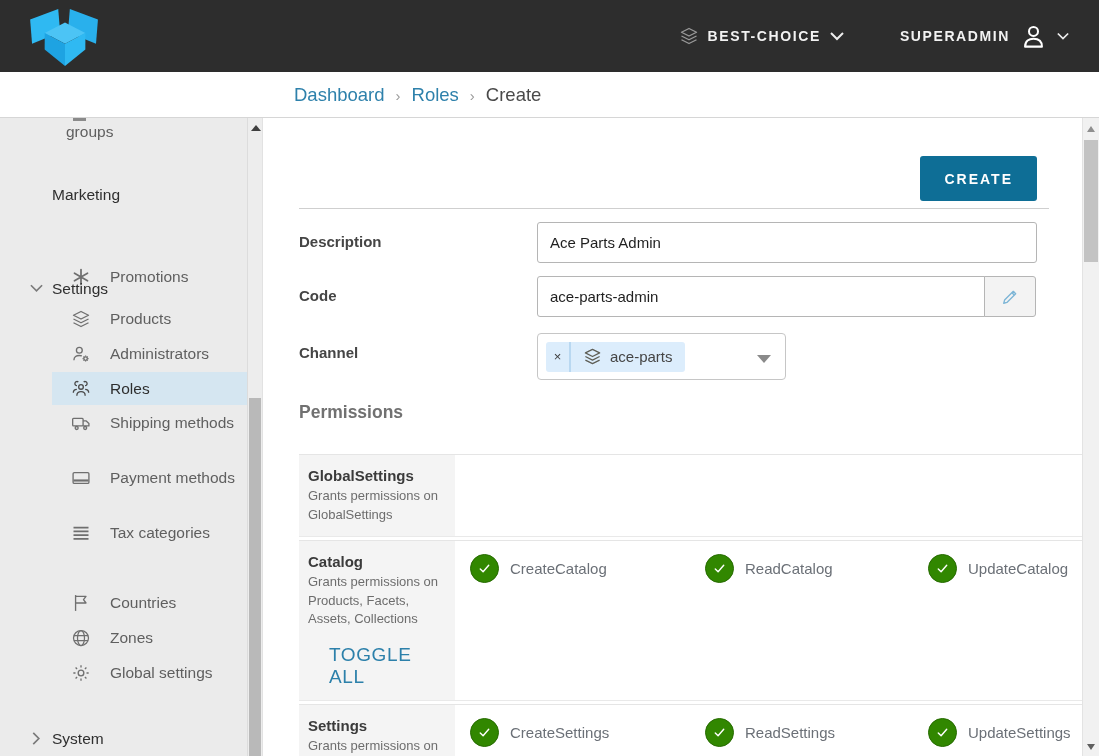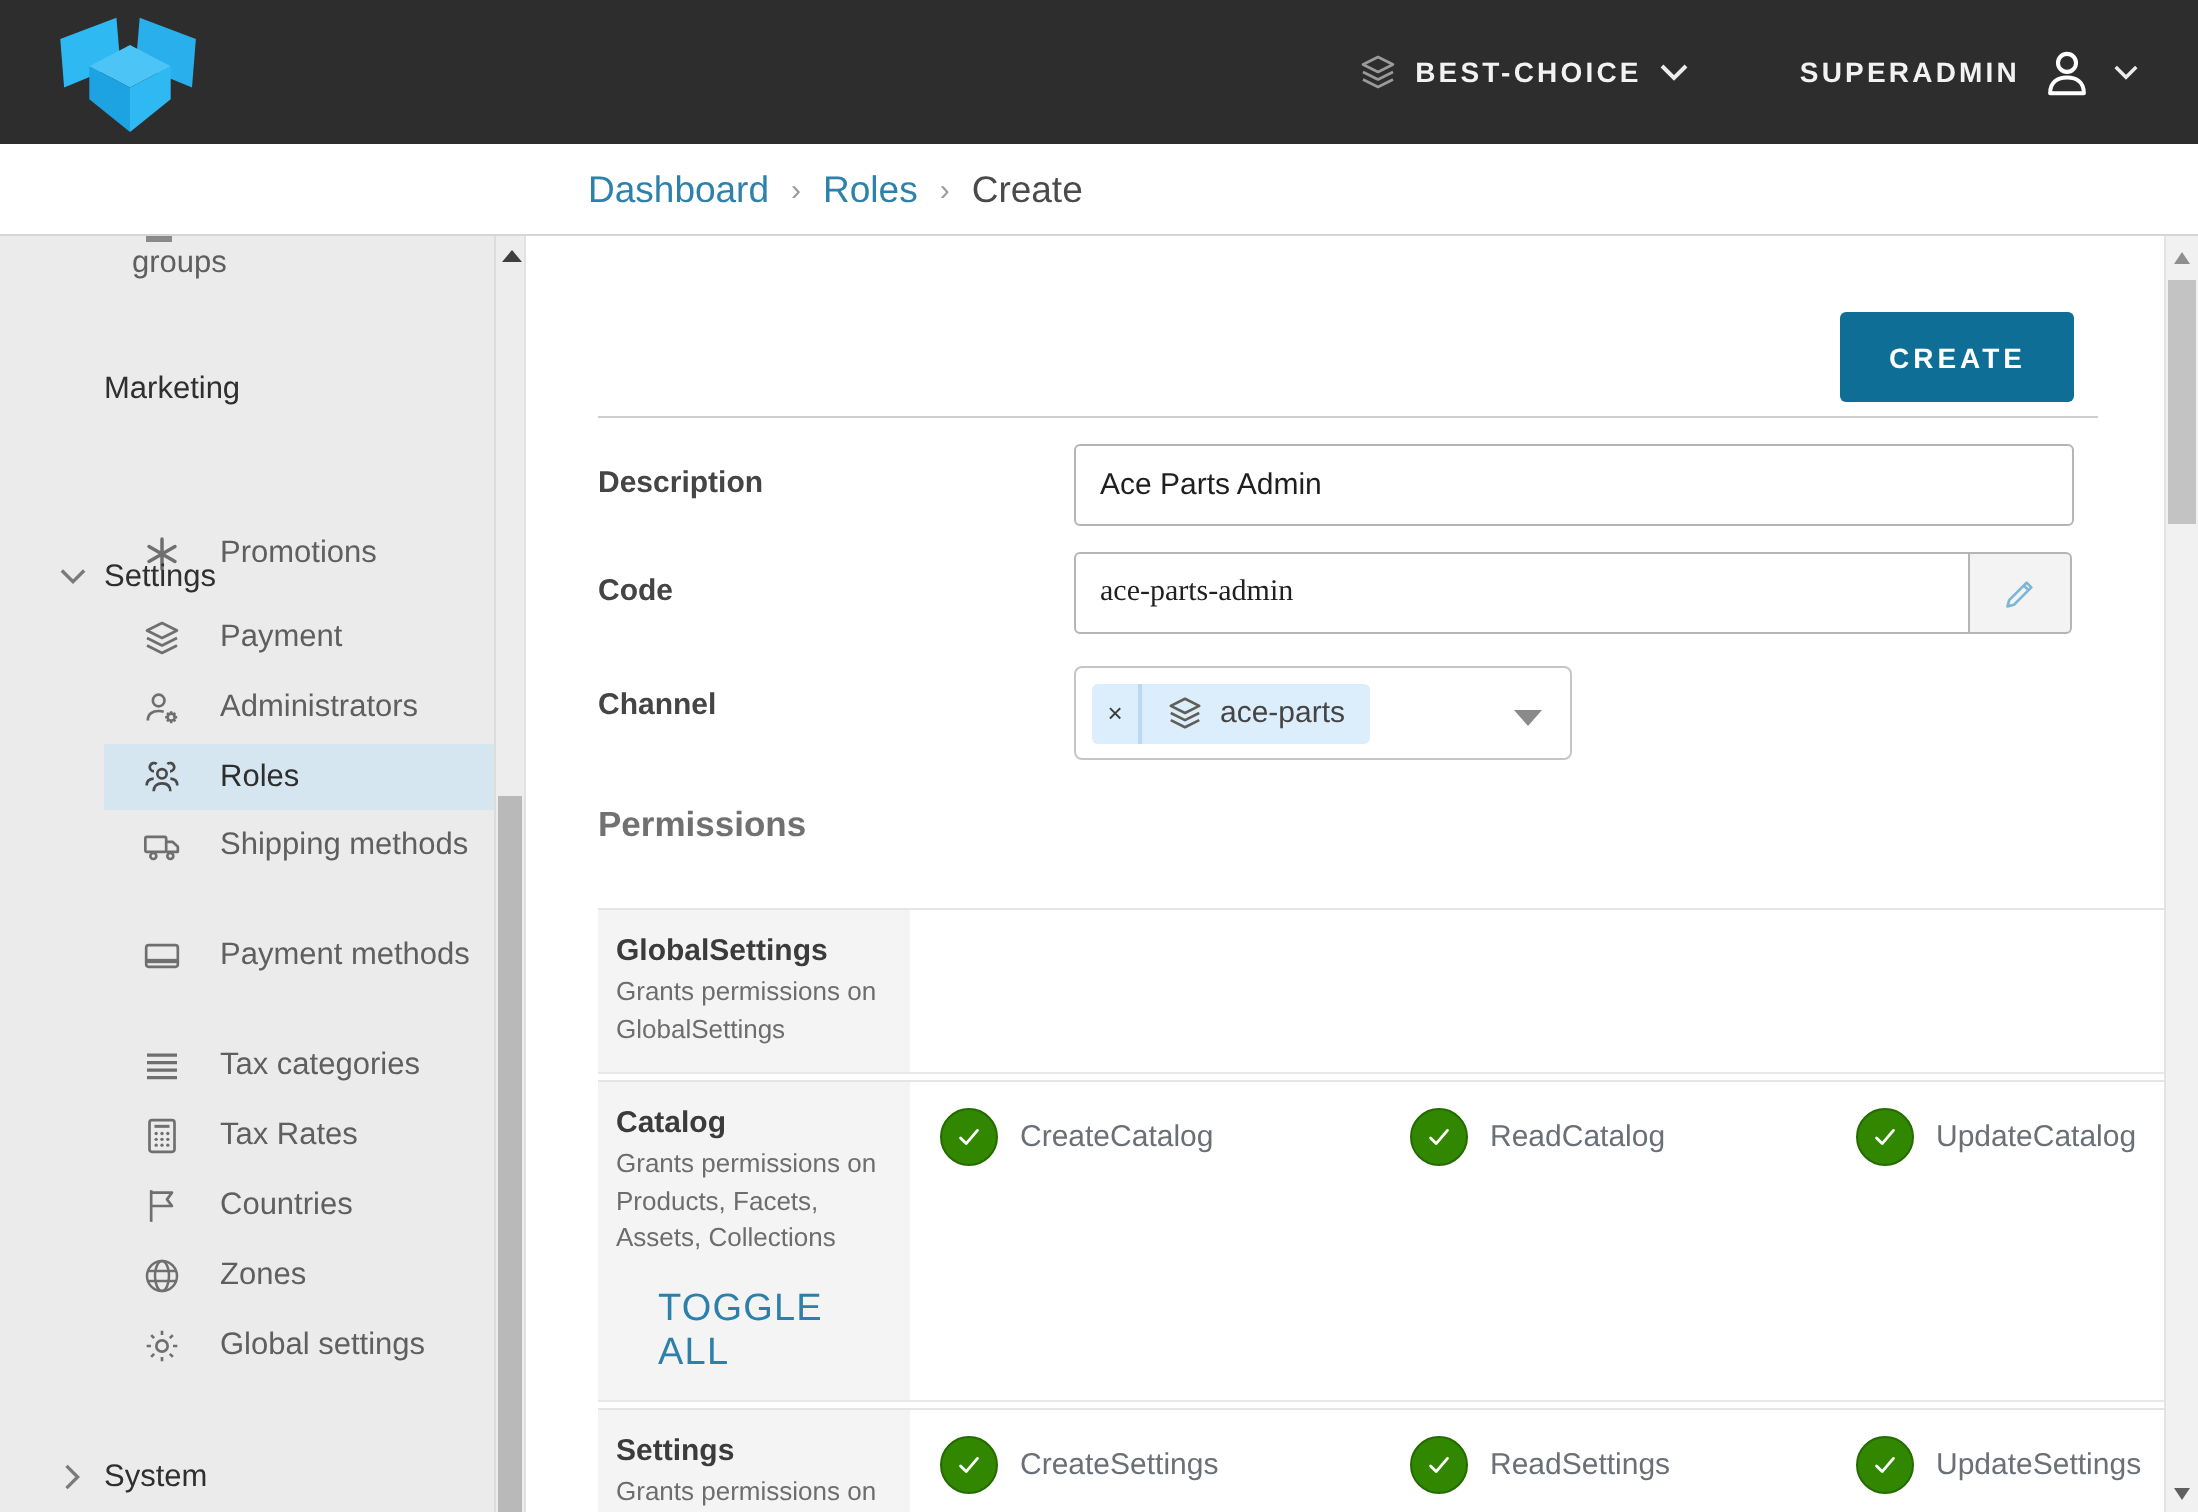--- a/index.html
+++ b/index.html
@@ -55,21 +55,21 @@
   .m-thumb{position:absolute;left:1px;right:1px;top:22px;height:122px;background:#c3c3c3;}
 
   .btn-row{display:flex;justify-content:flex-end;margin-top:38px;}
   .create-btn{height:45px;padding:0 24px;margin-right:12px;background:var(--accent);color:#fff;border:none;border-radius:3px;font-family:inherit;font-size:14px;font-weight:700;letter-spacing:2px;cursor:pointer;}
   .divider{margin-top:7px;border:none;border-top:1px solid #cfcfcf;}
 
   .frow{display:flex;align-items:flex-start;}
   .frow .flabel{width:238px;padding-top:11px;font-size:15px;font-weight:600;color:var(--txt);}
   .tin{height:41px;border:1px solid var(--border);border-radius:3px;padding:0 12px;font-family:inherit;font-size:15px;color:#1f1f1f;background:#fff;}
   .in-desc{width:500px;}
-  .in-code{width:448px;border-radius:3px 0 0 3px;font-family:Liberation Serif, serif;}
+  .in-code{width:448px;border-radius:3px 0 0 3px;}
   .edit-btn{width:52px;height:41px;margin-left:-1px;background:#f3f3f3;border:1px solid var(--border);border-radius:0 3px 3px 0;display:flex;align-items:center;justify-content:center;cursor:pointer;}
   .edit-btn svg{width:20px;height:20px;color:#7cb5d6;}
 
   .chan-select{width:249px;height:47px;border:1px solid #c6c6c6;border-radius:4px;display:flex;align-items:center;padding:0 14px 0 8px;position:relative;cursor:pointer;}
   .chip{display:flex;align-items:stretch;height:30px;border-radius:3px;overflow:hidden;}
   .chip-x{width:25px;background:var(--chip);border-right:2px solid #b9d8f1;display:flex;align-items:center;justify-content:center;font-size:13px;color:#3c3c3c;cursor:pointer;}
   .chip-main{background:var(--chip);display:flex;align-items:center;gap:8px;padding:0 12px;}
   .chip-main .lyr{width:19px;height:19px;color:#5f5f57;}
   .chip-label{font-size:15px;color:#454545;}
   .sel-caret{position:absolute;right:14px;top:21px;width:0;height:0;border-left:7px solid transparent;border-right:7px solid transparent;border-top:8px solid #8a8a8a;}
@@ -152,21 +152,21 @@
       <svg class="ssec-chev" style="top:164px;" viewBox="0 0 14 9" fill="none" stroke="currentColor" stroke-width="1.8">
           <path d="M1 1 L7 7 L13 1"></path>
         </svg>
       <div class="ssec" style="top:158px;">Settings</div>
 
       <div class="snav" style="top:188px;">
         <svg class="icn" viewBox="0 0 24 24" fill="none" stroke="currentColor" stroke-width="1.6" stroke-linejoin="round">
           <polygon points="12,3 21,7.5 12,12 3,7.5"></polygon>
             <path d="M21 12 L12 16.5 L3 12"></path>
             <path d="M21 16.5 L12 21 L3 16.5"></path>
-        </svg><span>Payment</span>
+        </svg><span>Products</span>
       </div>
 
       <div class="snav" style="top:223px;">
         <svg class="icn" viewBox="0 0 24 24" fill="none" stroke="currentColor" stroke-width="1.6">
           <circle cx="10" cy="7.5" r="3.5"></circle>
             <path d="M3.5 19.5 C3.5 15.3 6.5 13.8 10 13.8 c1.1 0 2.1.15 3 .45"></path>
           <circle cx="17.5" cy="17.5" r="2.1"></circle>
           <path stroke-width="1.5" d="M17.5 13.9v1.2 M17.5 19.9v1.2 M13.9 17.5h1.2 M19.9 17.5h1.2 M15 15l.85.85 M19.15 19.15l.85.85 M20 15l-.85.85 M15.85 19.15l-.85.85"></path>
         </svg><span>Administrators</span>
       </div>
@@ -198,37 +198,20 @@
             <path d="M3 15 h18" stroke-width="2.6"></path>
         </svg><span>Payment methods</span>
       </div>
 
       <div class="snav" style="top:402px;">
         <svg class="icn" viewBox="0 0 24 24" fill="none" stroke="currentColor" stroke-width="1.9">
           <path d="M3 5.5 h18 M3 10 h18 M3 14.5 h18 M3 19 h18"></path>
         </svg><span>Tax categories</span>
       </div>
 
-      <div class="snav" style="top:437px;">
-        <svg class="icn" viewBox="0 0 24 24" fill="none" stroke="currentColor" stroke-width="1.6">
-          <rect x="4.5" y="2.5" width="15" height="19" rx="1.5"></rect>
-            <path d="M7.5 6.2 h9" stroke-width="1.8"></path>
-          <g fill="currentColor" stroke="none">
-            <circle cx="8.5" cy="10.5" r="1"></circle>
-              <circle cx="12" cy="10.5" r="1"></circle>
-              <circle cx="15.5" cy="10.5" r="1"></circle>
-            <circle cx="8.5" cy="14" r="1"></circle>
-              <circle cx="12" cy="14" r="1"></circle>
-              <circle cx="15.5" cy="14" r="1"></circle>
-            <circle cx="8.5" cy="17.5" r="1"></circle>
-              <circle cx="12" cy="17.5" r="1"></circle>
-              <circle cx="15.5" cy="17.5" r="1"></circle>
-          </g>
-        </svg><span>Tax Rates</span>
-      </div>
 
       <div class="snav" style="top:472px;">
         <svg class="icn" viewBox="0 0 24 24" fill="none" stroke="currentColor" stroke-width="1.6" stroke-linejoin="round">
           <path d="M5.5 21.5 V2.5"></path>
             <path d="M5.5 4 h12.5 l-3 4 3 4 H5.5"></path>
         </svg><span>Countries</span>
       </div>
 
       <div class="snav" style="top:507px;">
         <svg class="icn" viewBox="0 0 24 24" fill="none" stroke="currentColor" stroke-width="1.5">

